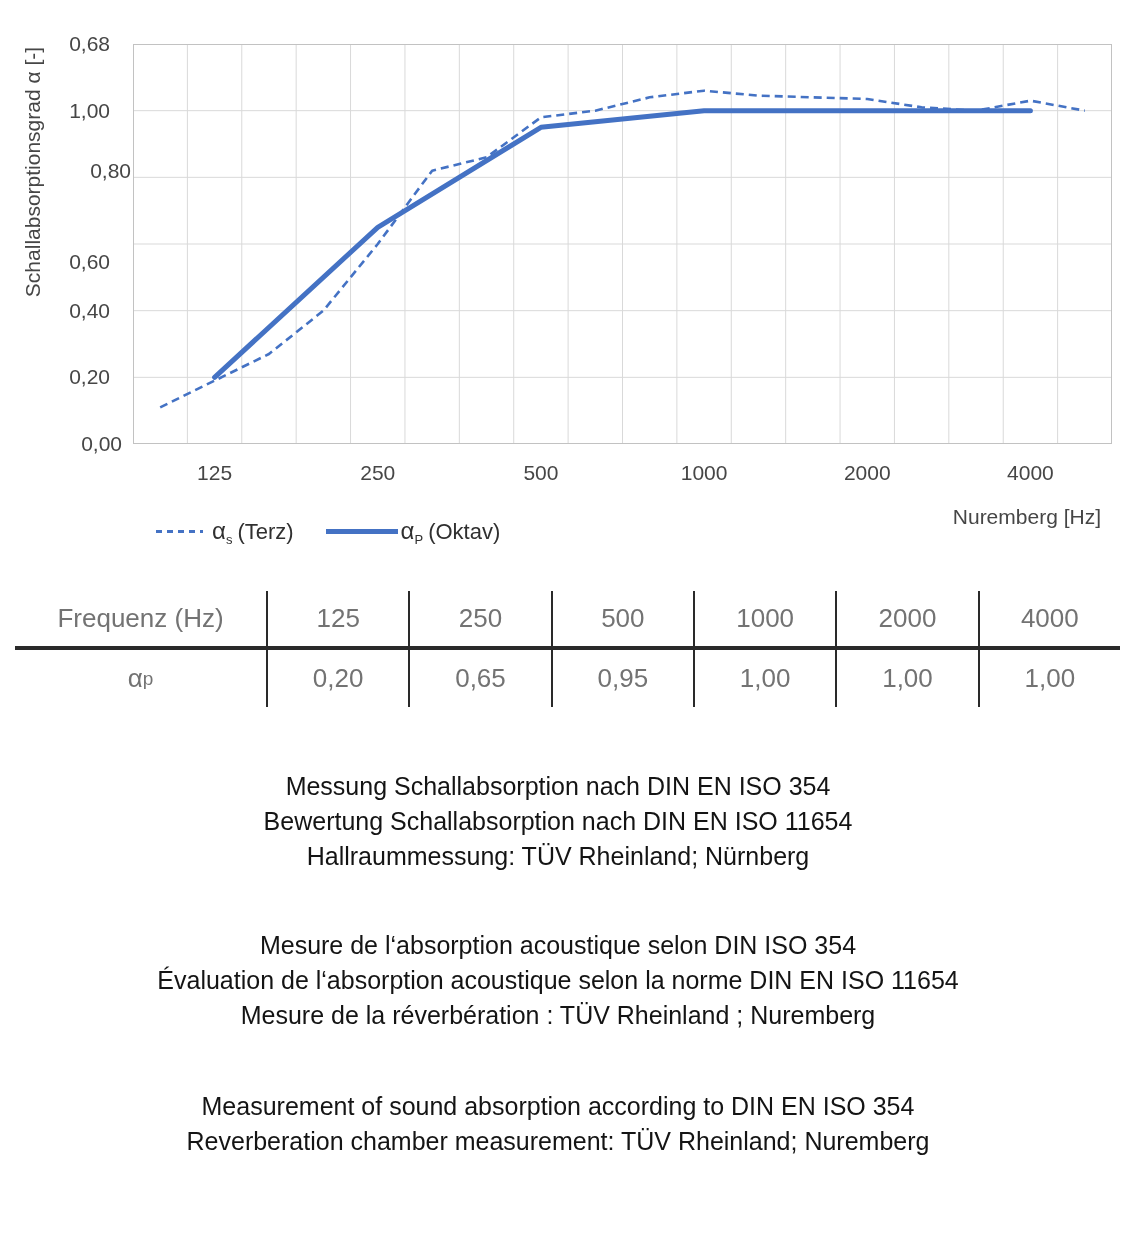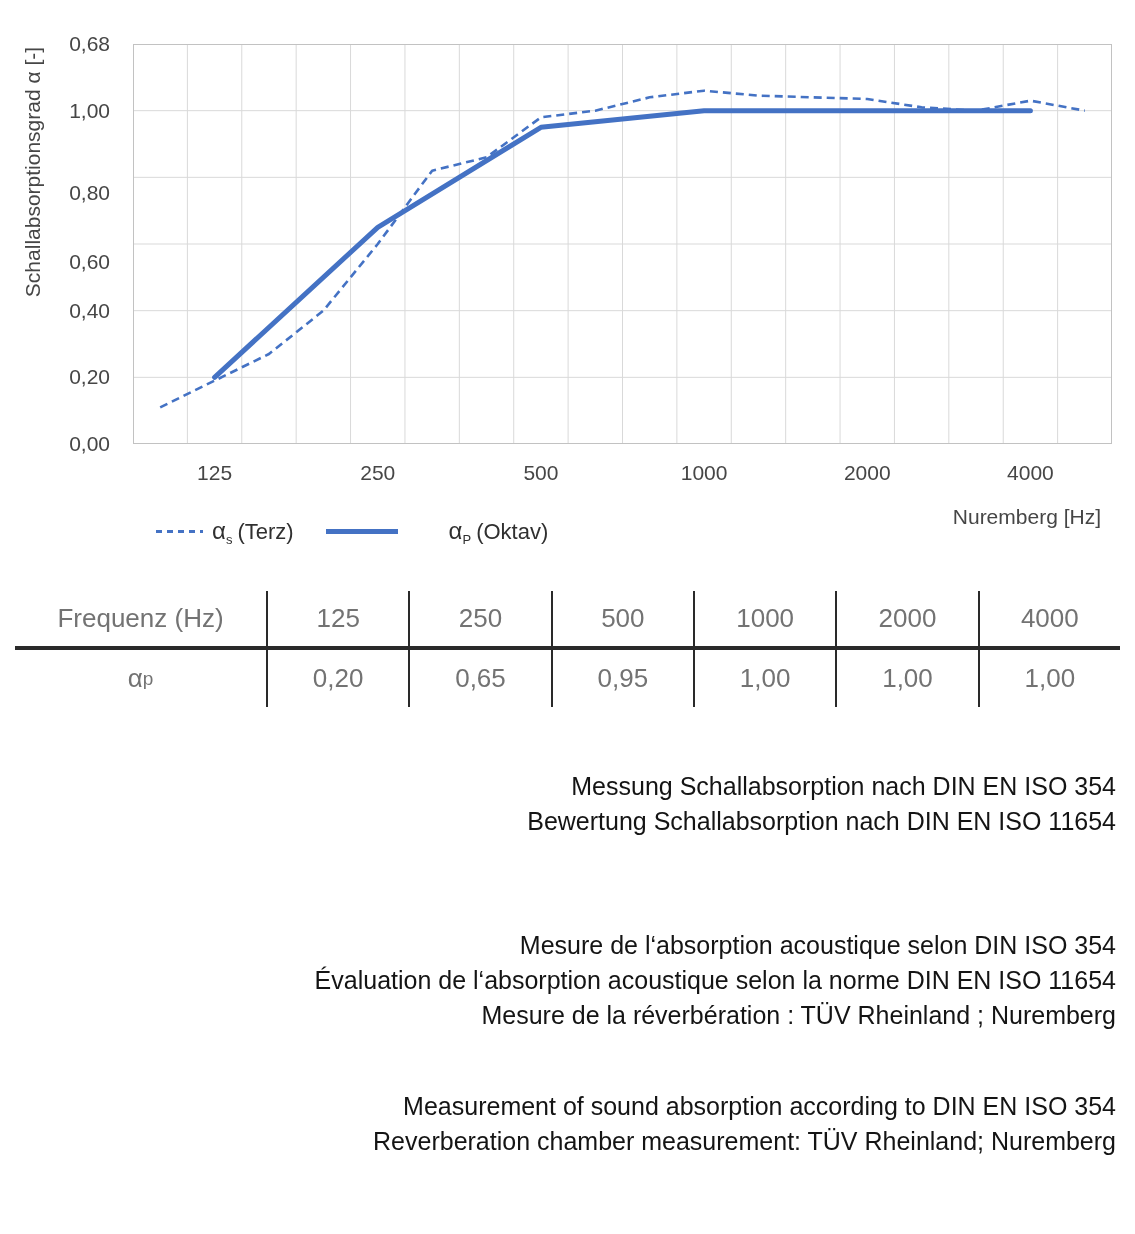--- a/index.html
+++ b/index.html
@@ -27,21 +27,21 @@
   }
   .x-axis-title {
     position:absolute; right:34px; top:505px;
     font-size:21px; color:#464646;
   }
   .legend {
     position:absolute; left:156px; top:515px; height:32px;
     display:flex; align-items:center; font-size:22px; color:#303030;
   }
   .legend-item { display:flex; align-items:center; }
-  .legend-item + .legend-item { margin-left:32px;gap:48px; }
+  .legend-item + .legend-item { margin-left:32px; }
   .legend .symbol { font-size:24px; }
   .legend sub { font-size:13px; vertical-align:-5px; line-height:0; }
   .legend .ltext { margin-left:5px; }
   .swatch-dashed {
     width:47px; height:3px; margin-right:9px;
     background:repeating-linear-gradient(90deg,#4472C4 0 6px,transparent 6px 11px);
   }
   .swatch-solid { width:72px; height:5px; background:#4472C4; margin-right:3px; }
 
   
@@ -50,43 +50,43 @@
     display:grid; grid-template-columns:251px repeat(6,1fr);
     font-size:26px; color:#737373;
   }
   .tc { display:flex; align-items:center; justify-content:center; height:55px; }
   .tc.vline { border-left:2px solid #2a2a2a; }
   .tc.sep { border-top:4px solid #2a2a2a; height:57px; }
   .alpha-label sub { font-size:19px; vertical-align:-8px; line-height:0; }
 
   
   .note {
-    position:absolute; left:0; right:19px; text-align:right;
+    position:absolute; left:0; right:19px; text-align:center;
     font-size:25px; line-height:35px; color:#141414;
   }
   .note-de { top:769px; }
   .note-fr { top:928px; }
   .note-en { top:1089px; }
 </style>
 </head>
 <body>
 
 <div class="page">
 
   <div>
     <div class="y-axis-title">Schallabsorptionsgrad α [-]</div>
 
     <div>
         <div class="ytick" style="top: 31px;">0,68</div>
         <div class="ytick" style="top: 97.6667px;">1,00</div>
-        <div class="ytick" style="top: 180px;">0,80</div>
+        <div class="ytick" style="top: 158px; padding-left: 21px;">0,80</div>
         <div class="ytick" style="top: 249px;">0,60</div>
         <div class="ytick" style="top: 297.667px;">0,40</div>
         <div class="ytick" style="top: 364.333px;">0,20</div>
-        <div class="ytick" style="top: 431px;">0,00</div>
+        <div class="ytick" style="top: 431px; padding-left: 12px;">0,00</div>
       </div>
 
     <div class="plot">
       <svg id="plot-svg" width="979" height="400" viewBox="0 0 979 400" xmlns="http://www.w3.org/2000/svg">
           <g stroke="#d9d9d9" stroke-width="1">
             <line x1="0.00" y1="0" x2="0.00" y2="400"></line>
             <line x1="54.39" y1="0" x2="54.39" y2="400"></line>
             <line x1="108.78" y1="0" x2="108.78" y2="400"></line>
             <line x1="163.17" y1="0" x2="163.17" y2="400"></line>
             <line x1="217.56" y1="0" x2="217.56" y2="400"></line>
@@ -162,20 +162,21 @@
     <div class="tc sep vline">0,65</div>
     <div class="tc sep vline">0,95</div>
     <div class="tc sep vline">1,00</div>
     <div class="tc sep vline">1,00</div>
     <div class="tc sep vline">1,00</div>
   </div>
 
   <div class="note note-de">
     <div>Messung Schallabsorption nach DIN EN ISO 354</div>
     <div>Bewertung Schallabsorption nach DIN EN ISO 11654</div>
+    <div>Hallraummessung: TÜV Rheinland; Nürnberg</div>
   </div>
   <div class="note note-fr">
     <div>Mesure de l‘absorption acoustique selon DIN ISO 354</div>
     <div>Évaluation de l‘absorption acoustique selon la norme DIN EN ISO 11654</div>
     <div>Mesure de la réverbération : TÜV Rheinland ; Nuremberg</div>
   </div>
   <div class="note note-en">
     <div>Measurement of sound absorption according to DIN EN ISO 354</div>
     <div>Reverberation chamber measurement: TÜV Rheinland; Nuremberg</div>
   </div>

